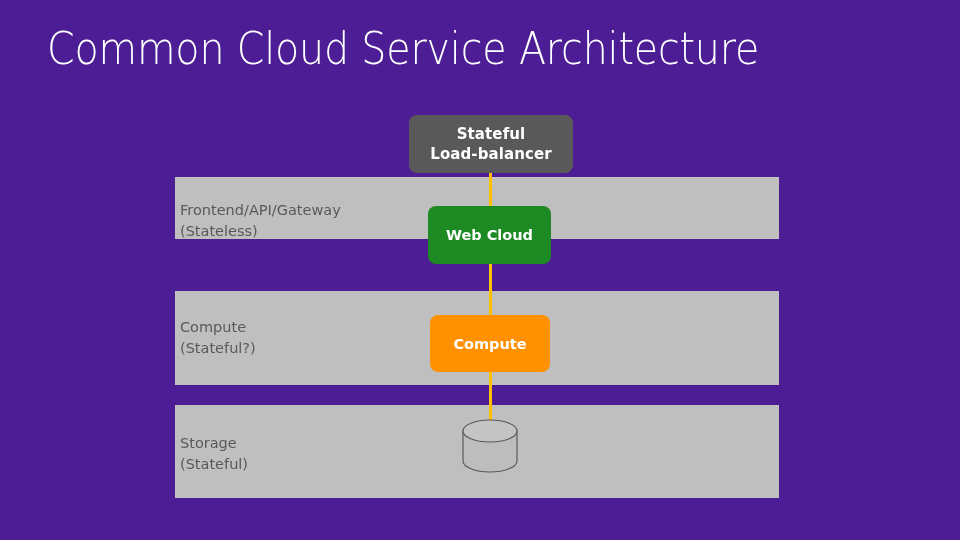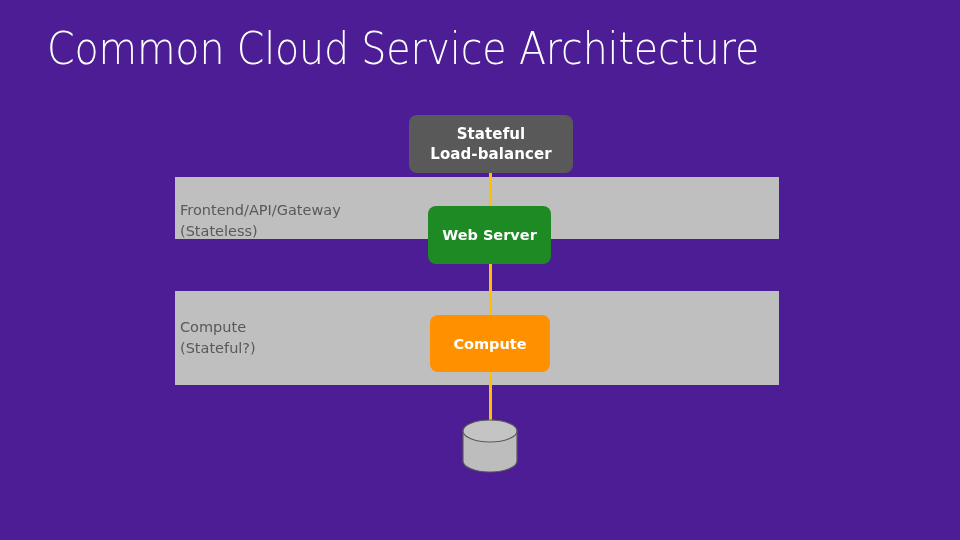--- a/index.html
+++ b/index.html
@@ -138,25 +138,29 @@
   <div class="band" id="band-frontend">
     <div class="band-label">Frontend/API/Gateway
 (Stateless)</div>
   </div>
 
   <div class="band" id="band-compute">
     <div class="band-label">Compute
 (Stateful?)</div>
   </div>
 
+  <div class="band" id="band-storage">
+    <div class="band-label">Storage
+(Stateful)</div>
+  </div>
 
   <div class="node" id="node-loadbalancer">Stateful
 Load-balancer</div>
 
-  <div class="node" id="node-webserver">Web Server</div>
+  <div class="node" id="node-webserver">Web Cloud</div>
 
   <div class="node" id="node-compute">Compute</div>
 
   <div id="node-storage">
     <svg width="56" height="54" viewBox="0 0 56 54" xmlns="http://www.w3.org/2000/svg">
       <path d="M1 12 L1 42 A27 11 0 0 0 55 42 L55 12 Z" fill="#bdbdbd" stroke="#5a5a5a" stroke-width="1.2"></path>
       <ellipse cx="28" cy="12" rx="27" ry="11" fill="#c4c4c4" stroke="#5a5a5a" stroke-width="1.2"></ellipse>
     </svg>
   </div>
 

